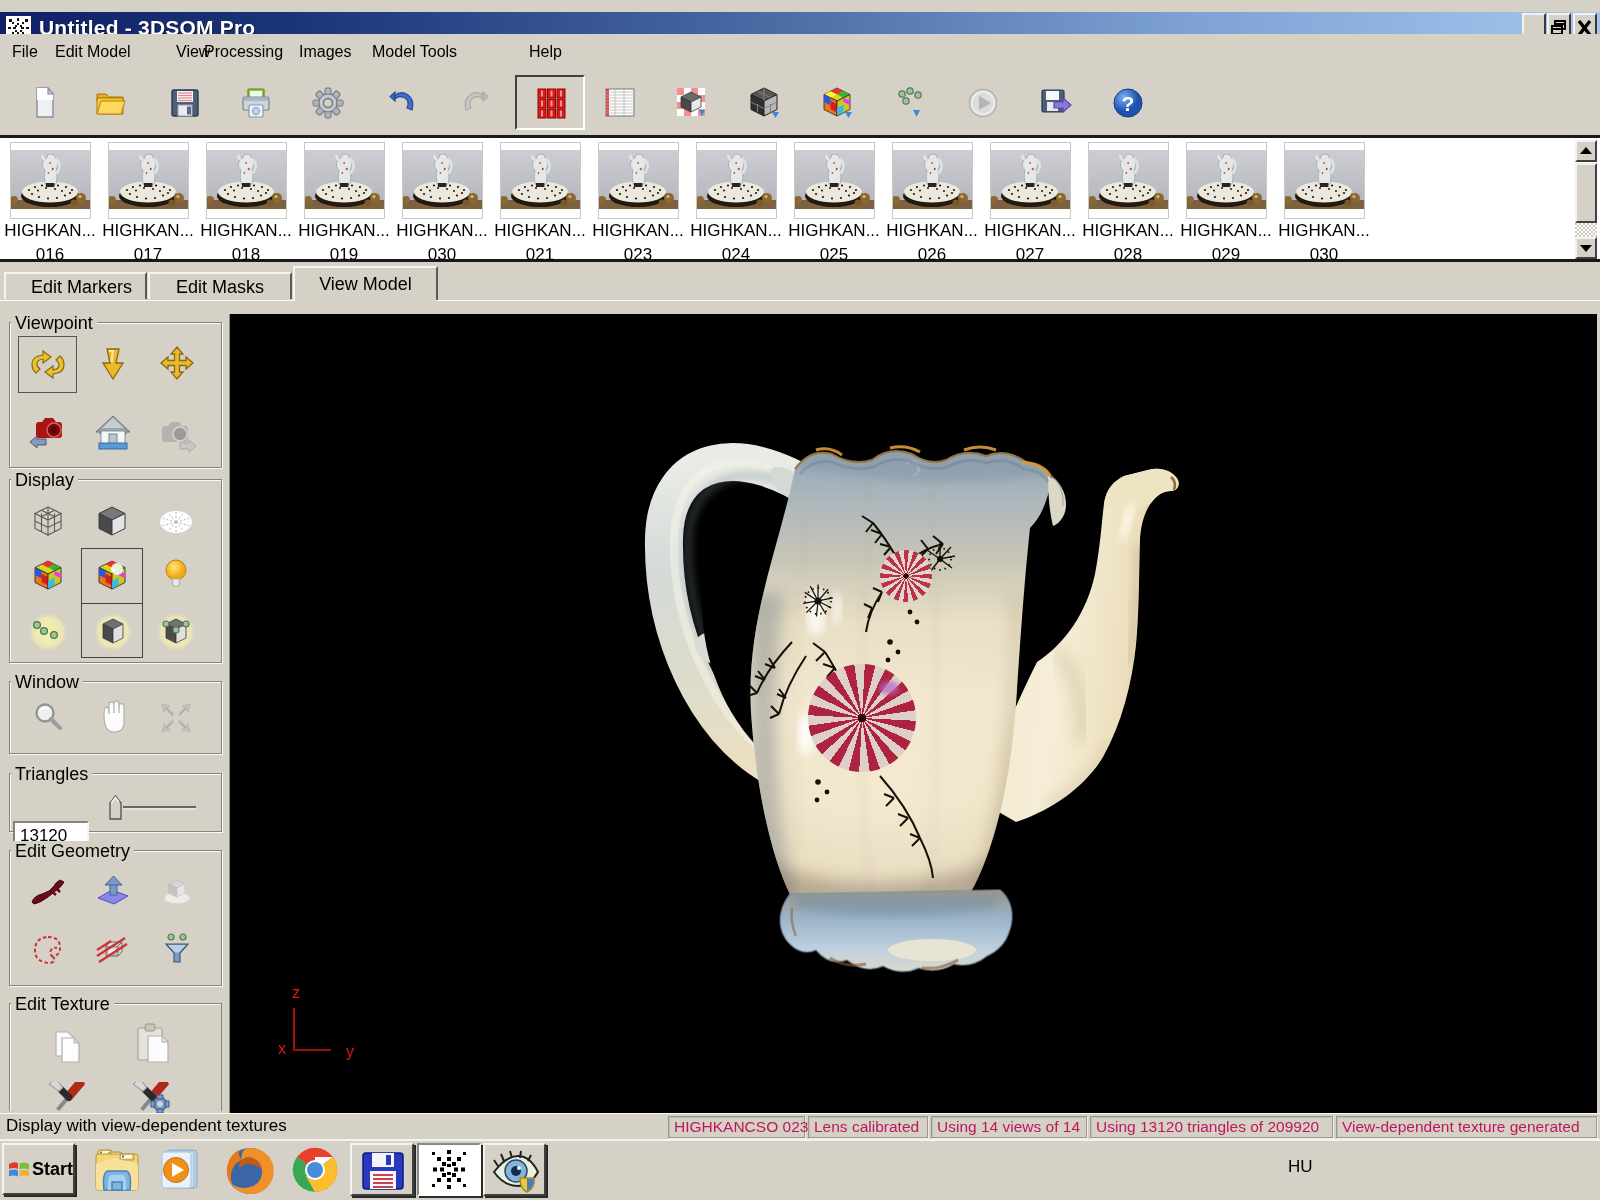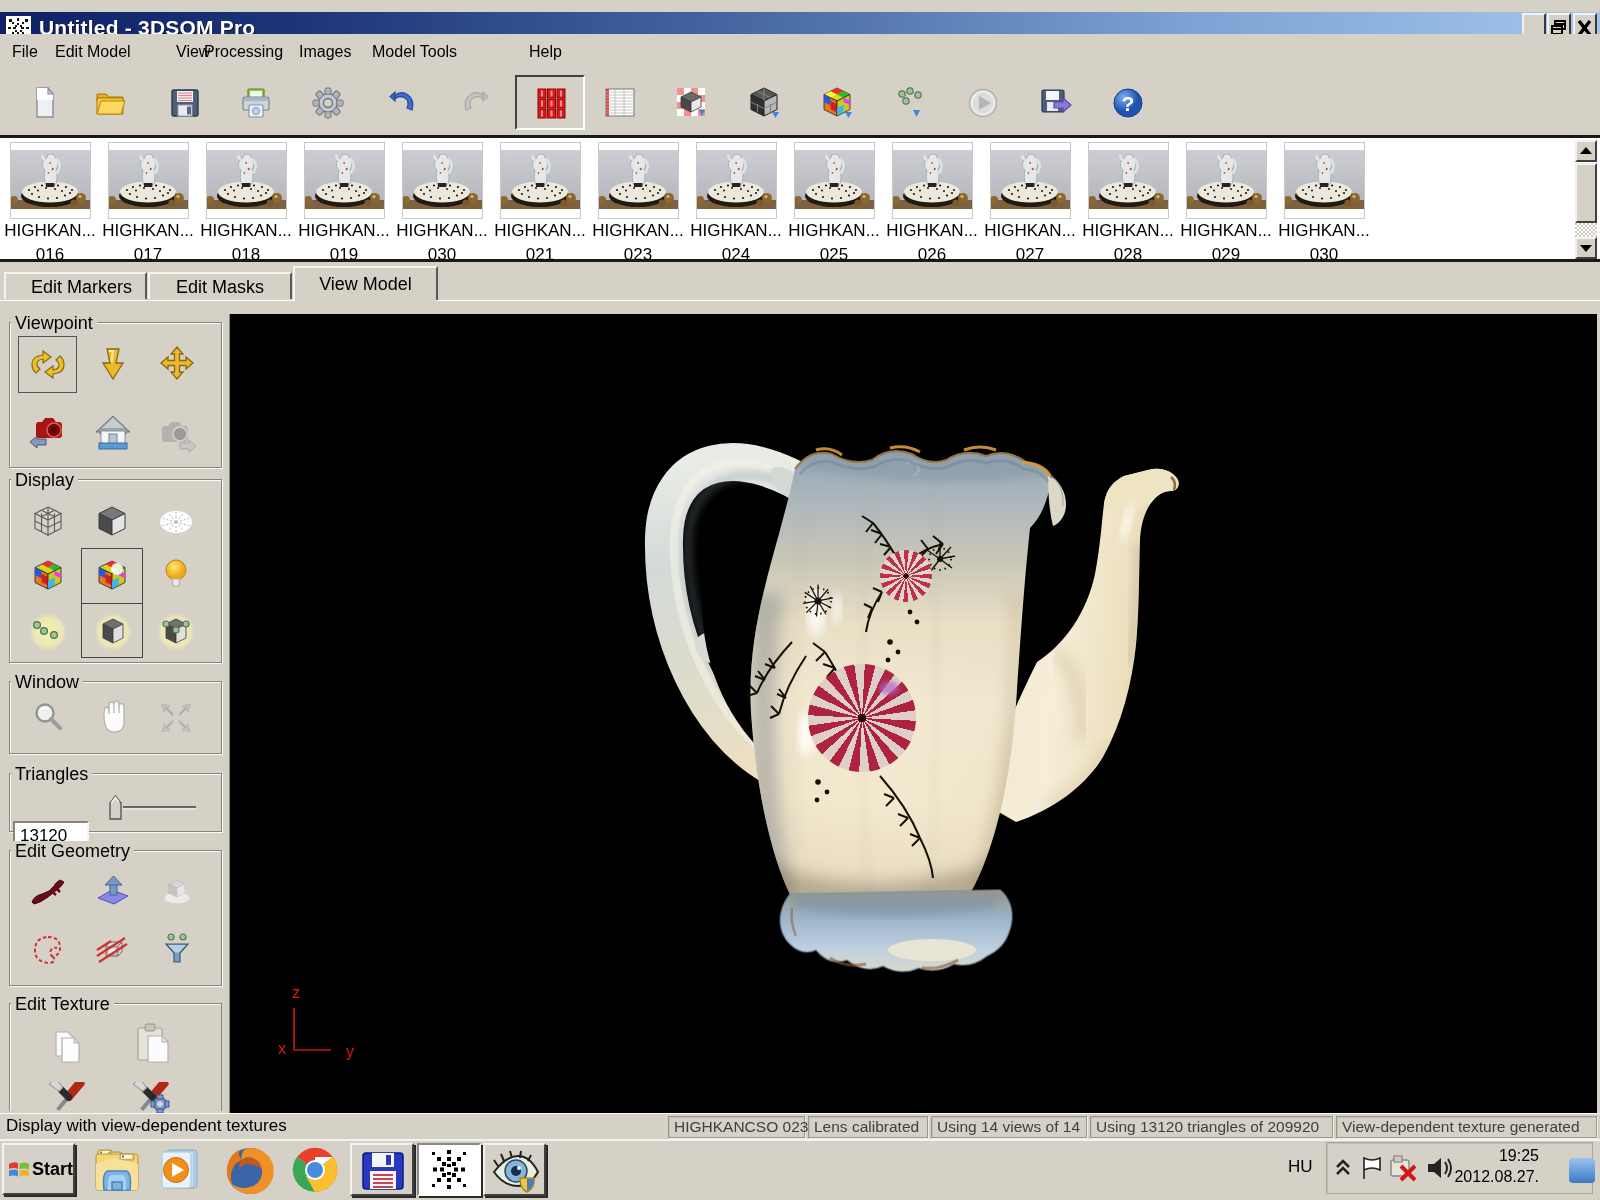--- a/index.html
+++ b/index.html
@@ -41,21 +41,21 @@
 #panel{position:absolute;left:0;top:314px;width:230px;height:799px;background:#d5d1c6;box-sizing:border-box;overflow:hidden;border-right:1px solid #8a887e;}
 #viewport{position:absolute;left:230px;top:314px;width:1367px;height:799px;background:#000;}
 #vpright{position:absolute;left:1597px;top:314px;width:3px;height:799px;background:#d5d1c6;}
 .grp{position:absolute;left:9px;width:213px;border:1px solid #87857b;
  box-shadow:1px 1px 0 #fbfaf7, inset 1px 1px 0 #fbfaf7;box-sizing:border-box;}
 .glab{position:absolute;left:11px;background:#d5d1c6;padding:0 4px;font-size:18px;color:#000;}
 #statusbar{position:absolute;left:0;top:1113px;width:1600px;height:26px;background:#d5d1c6;
  border-top:1px solid #fbfaf7;box-sizing:border-box;}
 .seg{position:absolute;top:2px;height:22px;border:1px solid #9a988e;
  box-shadow:inset 1px 1px 0 #c2beb2, 1px 1px 0 #f0eee6;
- font-size:15.5px;color:#404040;padding:0 5px;box-sizing:border-box;line-height:19px;white-space:nowrap;}
+ font-size:15.5px;color:#be185d;padding:0 5px;box-sizing:border-box;line-height:19px;white-space:nowrap;}
 #taskbar{position:absolute;left:0;top:1139px;width:1600px;height:61px;background:#d5d1c6;
  border-top:2px solid #f4f2ec;box-sizing:border-box;}
 .tkbtn{position:absolute;box-sizing:border-box;background:#d5d1c6;
  border-top:2px solid #f4f2ec;border-left:2px solid #f4f2ec;
  border-right:2px solid #404040;border-bottom:2px solid #404040;
  box-shadow:2px 2px 0 #2a2a28;}
 </style>
 </head>
 <body>
 
@@ -1478,33 +1478,13 @@
    <path d="M4 24 Q16 8 28 8 Q40 8 48 24 Q40 38 28 38 Q14 38 4 24 Z" fill="#e8f0e0" stroke="#222" stroke-width="2"></path>
    <path d="M8 18 L4 12 M14 13 L11 6 M22 10 L20 3 M30 10 L31 3 M38 13 L41 7" stroke="#222" stroke-width="2"></path>
    <circle cx="26" cy="23" r="11" fill="#88b4d8" stroke="#2a4a6a" stroke-width="1.5"></circle>
    <circle cx="26" cy="23" r="5" fill="#103050"></circle>
    <circle cx="29" cy="20" r="2" fill="#e8f4fc"></circle>
    <path d="M30 30 L44 30 Q45 40 37 44 Q30 41 30 30 Z" fill="#f0c838" stroke="#a88818" stroke-width="1.5"></path>
    <path d="M37 31 L44 31 Q44 39 37 43 Z" fill="#4a7ac8"></path>
   </svg>
  </div>
  <div class="abs" style="left:1288px;top:16px;font-size:17px;">HU</div>
- <div class="abs" style="left:1326px;top:1px;width:265px;height:50px;border:1px solid #a8a69c;box-shadow:inset 1px 1px 0 #c2beb2;">
-  <svg width="20" height="20" style="position:absolute;left:6px;top:15px;">
-        <path d="M4 16 L10 10 L16 16 M4 9 L10 3 L16 9" fill="none" stroke="#222" stroke-width="2.5"></path>
-      </svg>
-  <svg width="26" height="26" style="position:absolute;left:32px;top:12px;">
-        <path d="M5 24 L5 3 Q13 7 21 3 L21 15 Q13 11 5 15" fill="#fff" stroke="#222" stroke-width="1.6"></path>
-      </svg>
-  <svg width="30" height="28" style="position:absolute;left:62px;top:11px;">
-        <rect x="2" y="6" width="18" height="16" rx="2" fill="#e8e4da" stroke="#888" stroke-width="1.4"></rect>
-        <rect x="5" y="2" width="8" height="6" fill="#d0ccc2" stroke="#888" stroke-width="1.2"></rect>
-        <path d="M12 12 L26 26 M26 12 L12 26" stroke="#d01818" stroke-width="4"></path>
-      </svg>
-  <svg width="30" height="28" style="position:absolute;left:98px;top:11px;">
-        <path d="M3 10 L9 10 L16 4 L16 24 L9 18 L3 18 Z" fill="#222"></path>
-        <path d="M20 8 Q24 14 20 20 M23 5 Q29 14 23 23" stroke="#222" stroke-width="2" fill="none"></path>
-      </svg>
-  <div style="position:absolute;left:136px;top:4px;width:76px;text-align:right;font-size:16px;">19:25</div>
-  <div style="position:absolute;left:126px;top:25px;width:86px;text-align:right;font-size:16px;">2012.08.27.</div>
-  <div style="position:absolute;left:242px;top:15px;width:26px;height:25px;border-radius:4px;background:linear-gradient(180deg,#9ac4ee,#3a78c8);"></div>
- </div>
 </div>
 
 </body></html>

